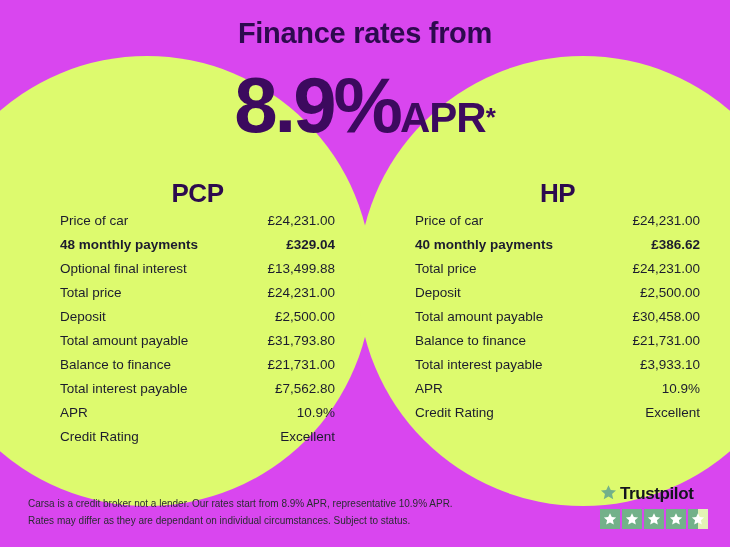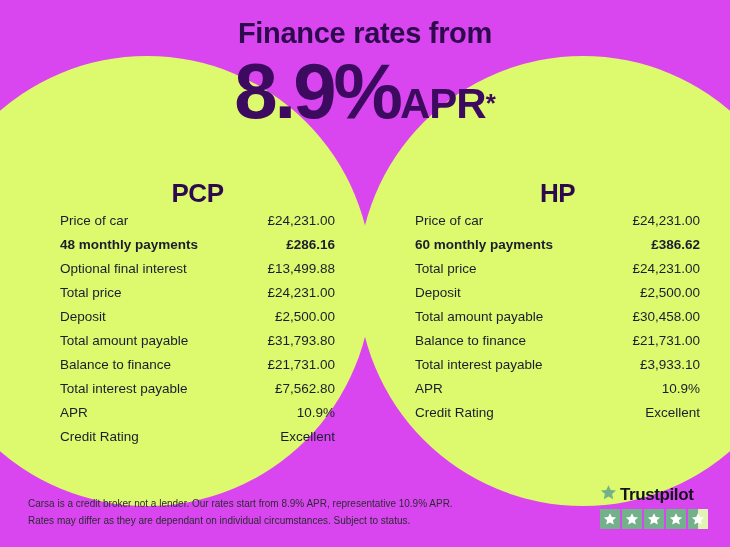--- a/index.html
+++ b/index.html
@@ -44,21 +44,21 @@
     padding-top: 18px;
   }
   #headline {
     color: #2d0a4e;
     font-size: 29px;
     font-weight: bold;
     letter-spacing: -0.3px;
     line-height: 1.1;
   }
   #rate-line {
-    margin-top: 2px;
+    margin-top: 16px;
     color: #3c0a5e;
     line-height: 1;
     white-space: nowrap;
   }
   #rate-value {
     font-size: 78px;
     font-weight: bold;
     letter-spacing: -3px;
     vertical-align: baseline;
   }
@@ -125,21 +125,20 @@
   #disclaimer div { white-space: nowrap; }
 
   #trustpilot {
     position: absolute;
     right: 18px;
     bottom: 18px;
     width: 112px;
   }
   #tp-wordmark {
     display: flex;
-    align-items: center;
     justify-content: flex-start;
     gap: 3px;
     margin-bottom: 4px;
   }
   #tp-name {
     font-size: 17px;
     font-weight: bold;
     color: #14141e;
     letter-spacing: -0.4px;
   }
@@ -188,21 +187,21 @@
 
       <div class="plan" id="plan-pcp">
         <div class="plan-title">PCP</div>
         <div class="rows" id="rows-pcp">
             <div class="row">
               <span class="row-label">Price of car</span>
               <span class="row-value">£24,231.00</span>
             </div>
             <div class="row bold">
               <span class="row-label">48 monthly payments</span>
-              <span class="row-value">£286.16</span>
+              <span class="row-value">£329.04</span>
             </div>
             <div class="row">
               <span class="row-label">Optional final interest</span>
               <span class="row-value">£13,499.88</span>
             </div>
             <div class="row">
               <span class="row-label">Total price</span>
               <span class="row-value">£24,231.00</span>
             </div>
             <div class="row">
@@ -233,21 +232,21 @@
       </div>
 
       <div class="plan" id="plan-hp">
         <div class="plan-title">HP</div>
         <div class="rows" id="rows-hp">
             <div class="row">
               <span class="row-label">Price of car</span>
               <span class="row-value">£24,231.00</span>
             </div>
             <div class="row bold">
-              <span class="row-label">60 monthly payments</span>
+              <span class="row-label">40 monthly payments</span>
               <span class="row-value">£386.62</span>
             </div>
             <div class="row">
               <span class="row-label">Total price</span>
               <span class="row-value">£24,231.00</span>
             </div>
             <div class="row">
               <span class="row-label">Deposit</span>
               <span class="row-value">£2,500.00</span>
             </div>

